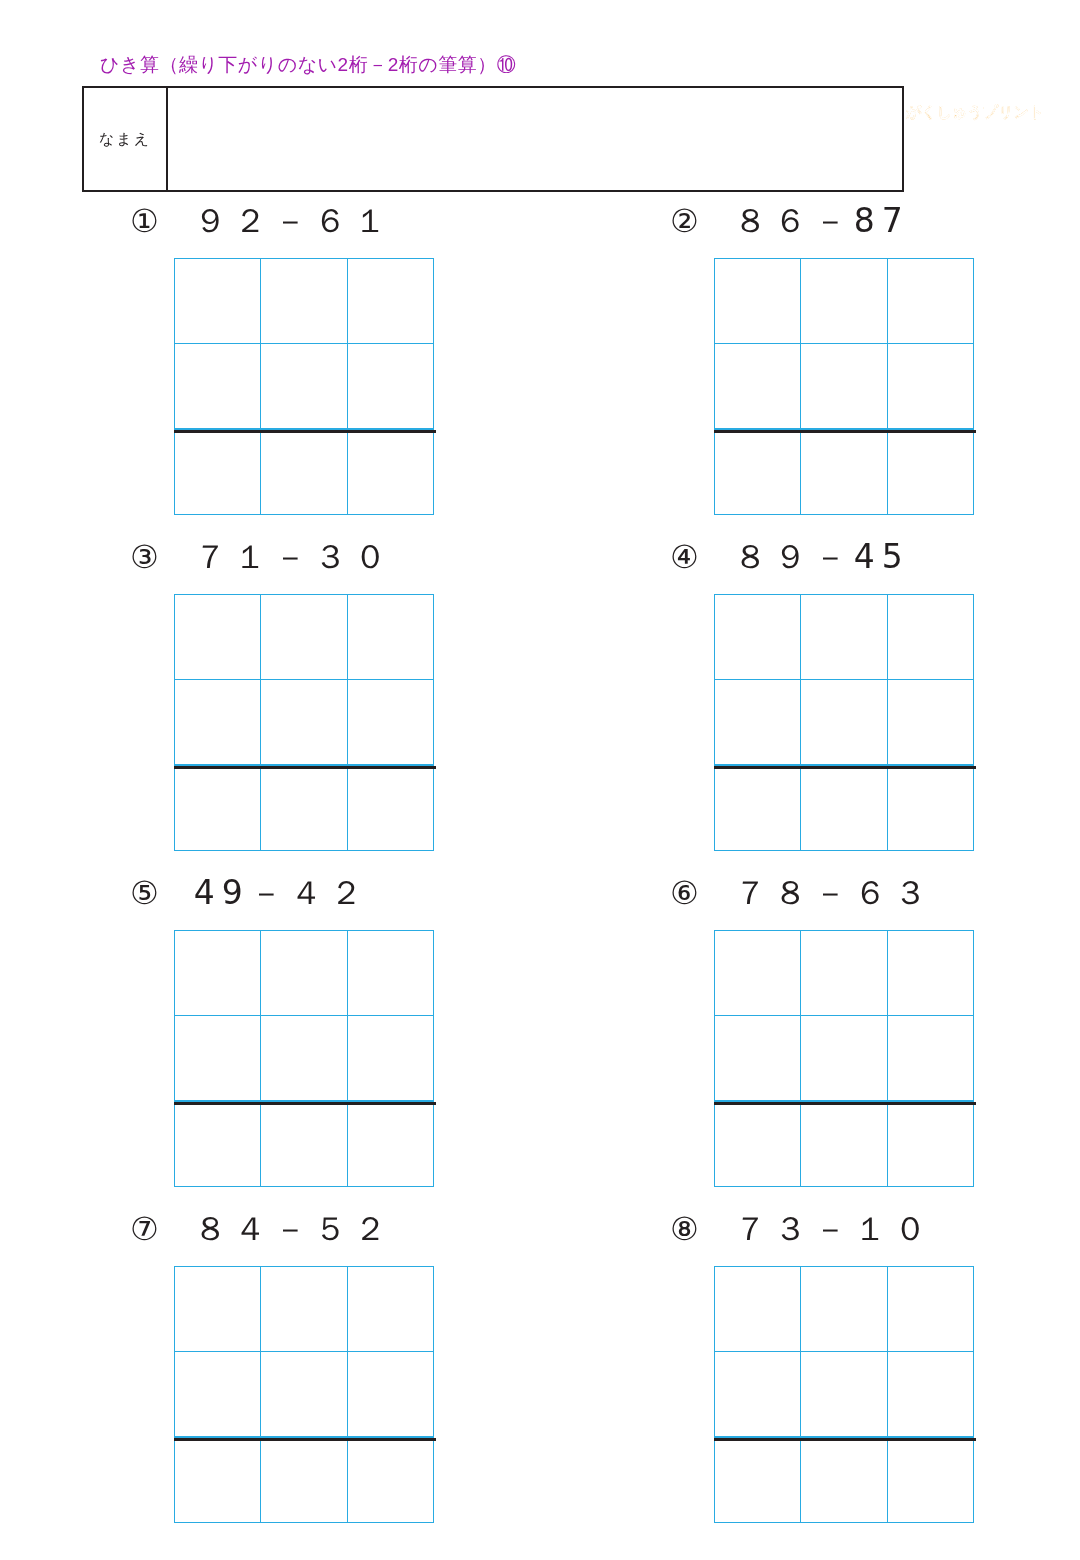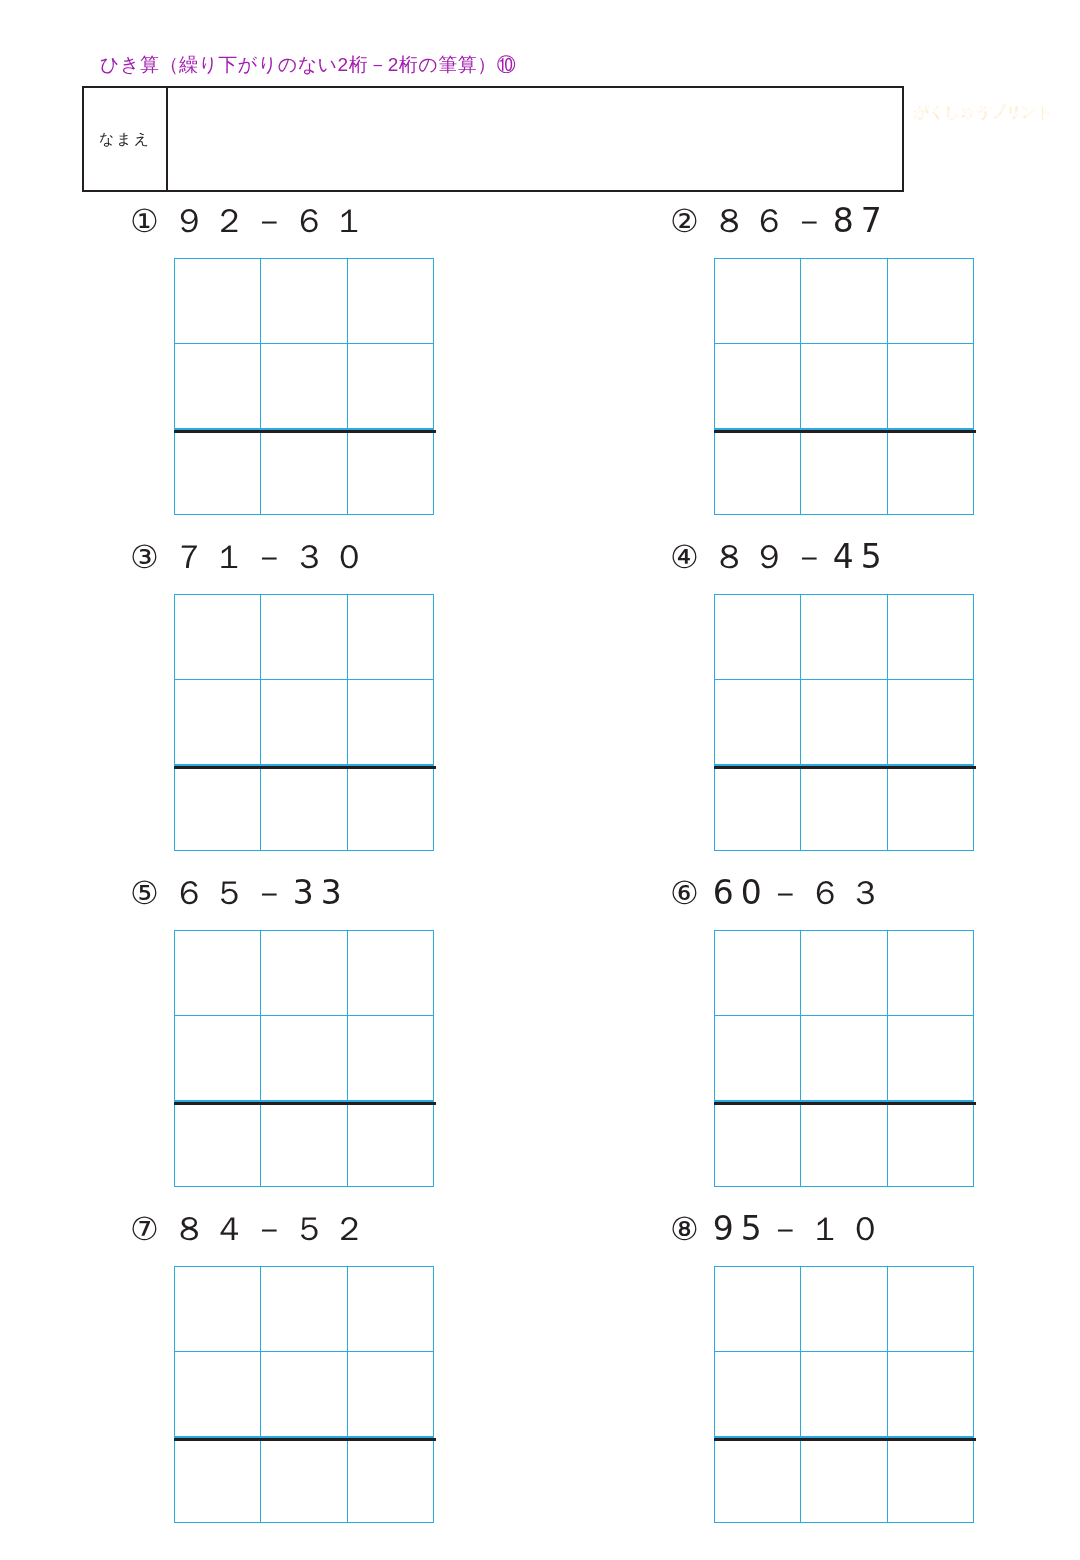--- a/index.html
+++ b/index.html
@@ -49,24 +49,24 @@
     font-size: 15px;
     letter-spacing: 2px;
   }
   .name-write-cell {
     flex: 1;
   }
 
   
   .logo {
     position: absolute;
-    right: 28px;
+    right: 14px;
     top: 104px;
     width: 160px;
-    text-align: right;
+    text-align: left;
     line-height: 1;
   }
   .logo-top {
     font-size: 15px;
     font-weight: bold;
     color: #f6a623;
     letter-spacing: 0px;
     -webkit-text-stroke: 0.4px #ffffff;
   }
   .logo-main {
@@ -109,21 +109,21 @@
     box-sizing: border-box;
   }
   .prob-num {
     font-size: 32px;
     line-height: 1;
     font-family: "DejaVu Sans", sans-serif;
   }
   .prob-expr {
     font-size: 33px;
     line-height: 1;
-    margin-left: 14px;
+    margin-left: 35px;
     letter-spacing: 7px;
     white-space: nowrap;
     font-family: "DejaVu Sans", sans-serif;
   }
 
   .grid {
     position: absolute;
     left: 174px;
     top: 62px;
     width: 262px;
@@ -271,21 +271,21 @@
         </div>
         <div class="answer-line"></div>
       </div>
     </div>
   </div>
 
   <div class="prob-row">
     <div class="prob">
       <div class="prob-head">
         <span class="prob-num">⑤</span>
-        <span class="prob-expr">６５－33</span>
+        <span class="prob-expr">49－４２</span>
       </div>
       <div class="grid">
         <div class="cellrow">
           <div class="cell"></div>
           <div class="cell"></div>
           <div class="cell"></div>
         </div>
         <div class="cellrow">
           <div class="cell"></div>
           <div class="cell"></div>
@@ -296,21 +296,21 @@
           <div class="cell"></div>
           <div class="cell"></div>
         </div>
         <div class="answer-line"></div>
       </div>
     </div>
 
     <div class="prob">
       <div class="prob-head">
         <span class="prob-num">⑥</span>
-        <span class="prob-expr">60－６３</span>
+        <span class="prob-expr">７８－６３</span>
       </div>
       <div class="grid">
         <div class="cellrow">
           <div class="cell"></div>
           <div class="cell"></div>
           <div class="cell"></div>
         </div>
         <div class="cellrow">
           <div class="cell"></div>
           <div class="cell"></div>
@@ -348,21 +348,21 @@
           <div class="cell"></div>
           <div class="cell"></div>
         </div>
         <div class="answer-line"></div>
       </div>
     </div>
 
     <div class="prob">
       <div class="prob-head">
         <span class="prob-num">⑧</span>
-        <span class="prob-expr">95－１０</span>
+        <span class="prob-expr">７３－１０</span>
       </div>
       <div class="grid">
         <div class="cellrow">
           <div class="cell"></div>
           <div class="cell"></div>
           <div class="cell"></div>
         </div>
         <div class="cellrow">
           <div class="cell"></div>
           <div class="cell"></div>

